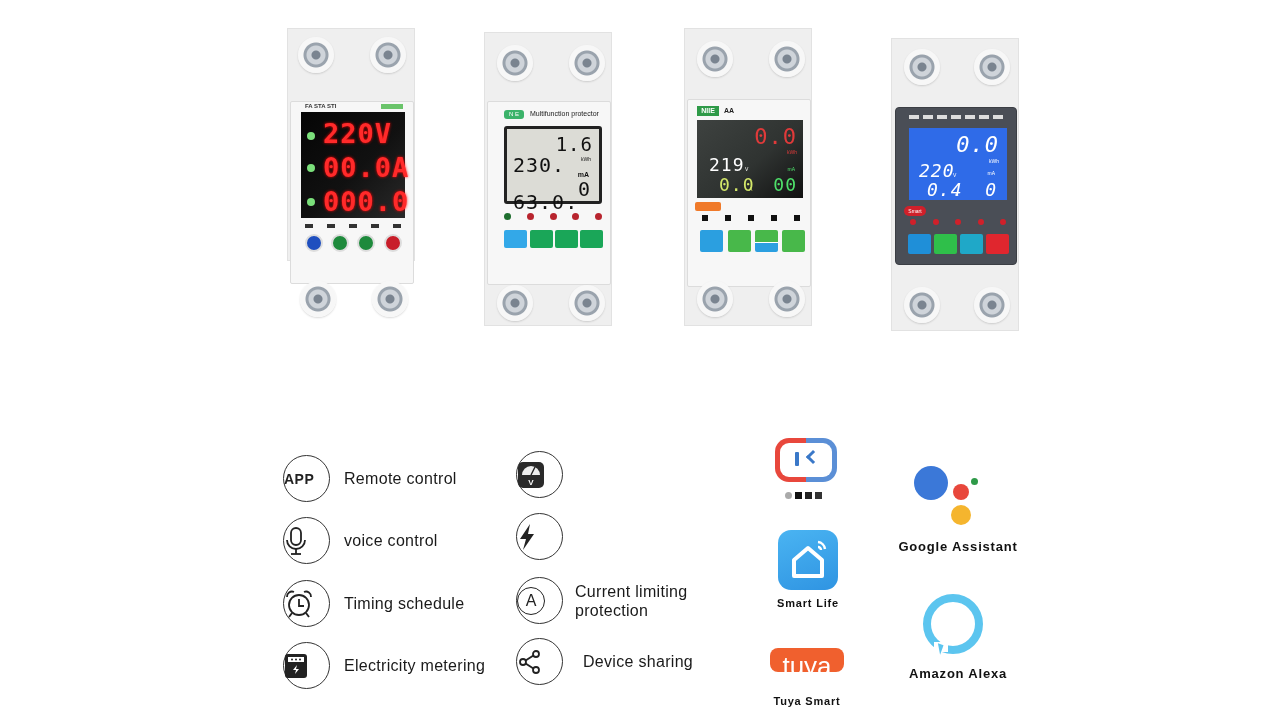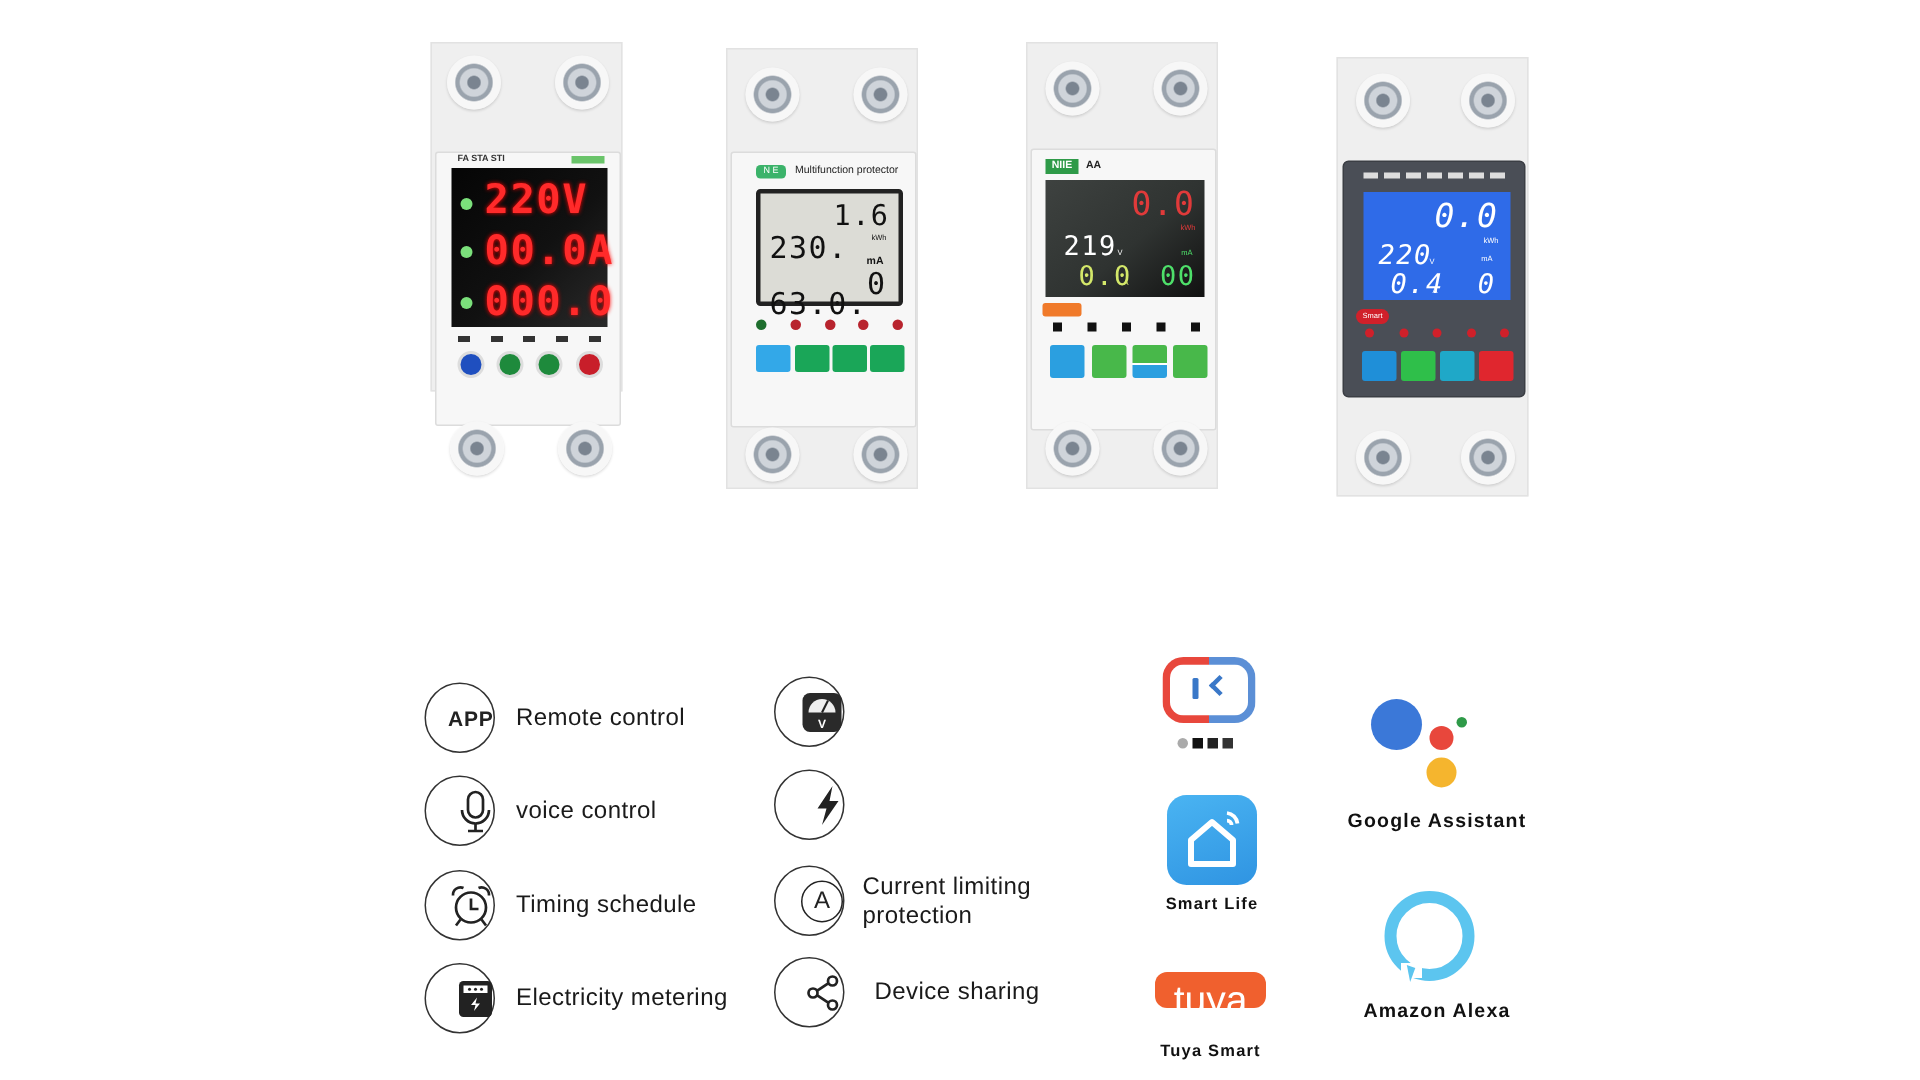--- a/index.html
+++ b/index.html
@@ -36,21 +36,21 @@
   #dev3 .face { left: 2px; top: 70px; width: 124px; height: 188px; }
   #dev3 .lcd { position: absolute; left: 9px; top: 20px; width: 106px; height: 78px; background: linear-gradient(140deg, #3e4240 0%, #2f3331 55%, #111 100%); }
 
   
   #dev4 { left: 891px; top: 38px; width: 128px; height: 293px; }
   #dev4 .face { left: 3px; top: 68px; width: 122px; height: 158px; background: #4a4e56; border-color: #3b3e44; border-radius: 4px; }
   #dev4 .lcd { position: absolute; left: 13px; top: 20px; width: 98px; height: 72px; background: #2f6be8; color: #fff; }
 
   
   .feat { position: absolute; display: flex; align-items: center; }
-  .circ { width: 47px; height: 47px; border: 1.5px solid #333; border-radius: 50%; display: flex; align-items: center; justify-content: flex-end; flex-shrink: 0; }
+  .circ { width: 47px; height: 47px; border: 1.5px solid #333; border-radius: 50%; display: flex; align-items: center; justify-content: flex-start; flex-shrink: 0; }
   .feat-label { margin-left: 14px; font-size: 16px; color: #1a1a1a; line-height: 19px; letter-spacing: 0.3px; }
 
   
   .logo-label { position: absolute; font-size: 11px; font-weight: bold; color: #111; letter-spacing: 0.8px; text-align: center; }
   .logo-label.big { font-size: 13px; }
 </style>
 </head>
 <body>
 
 <div id="dev1" class="device">

